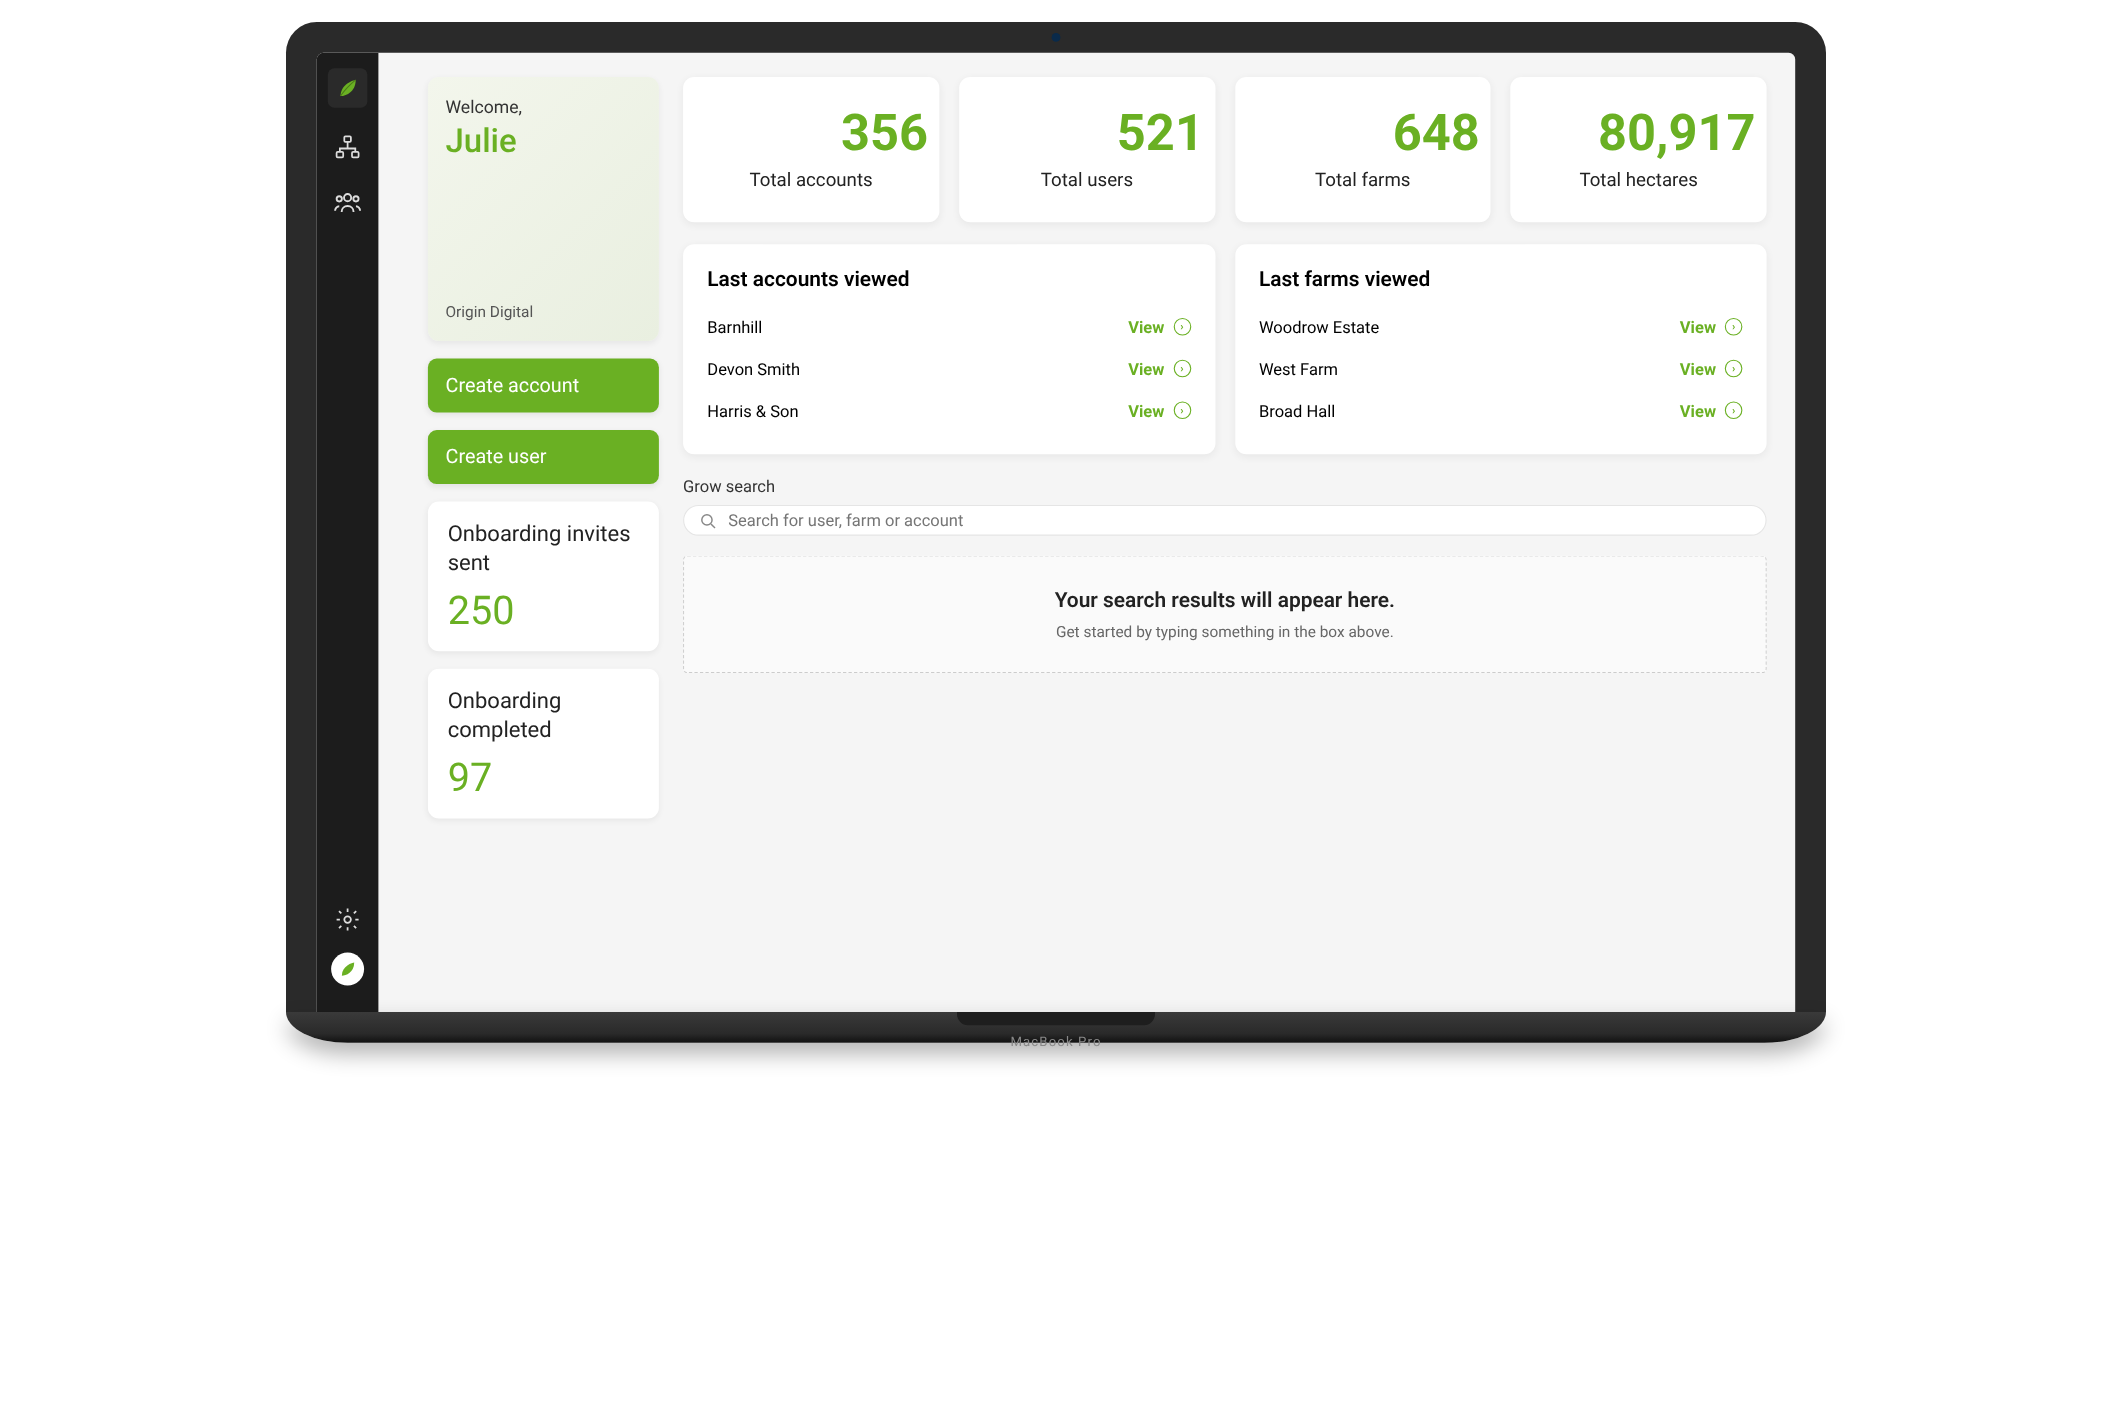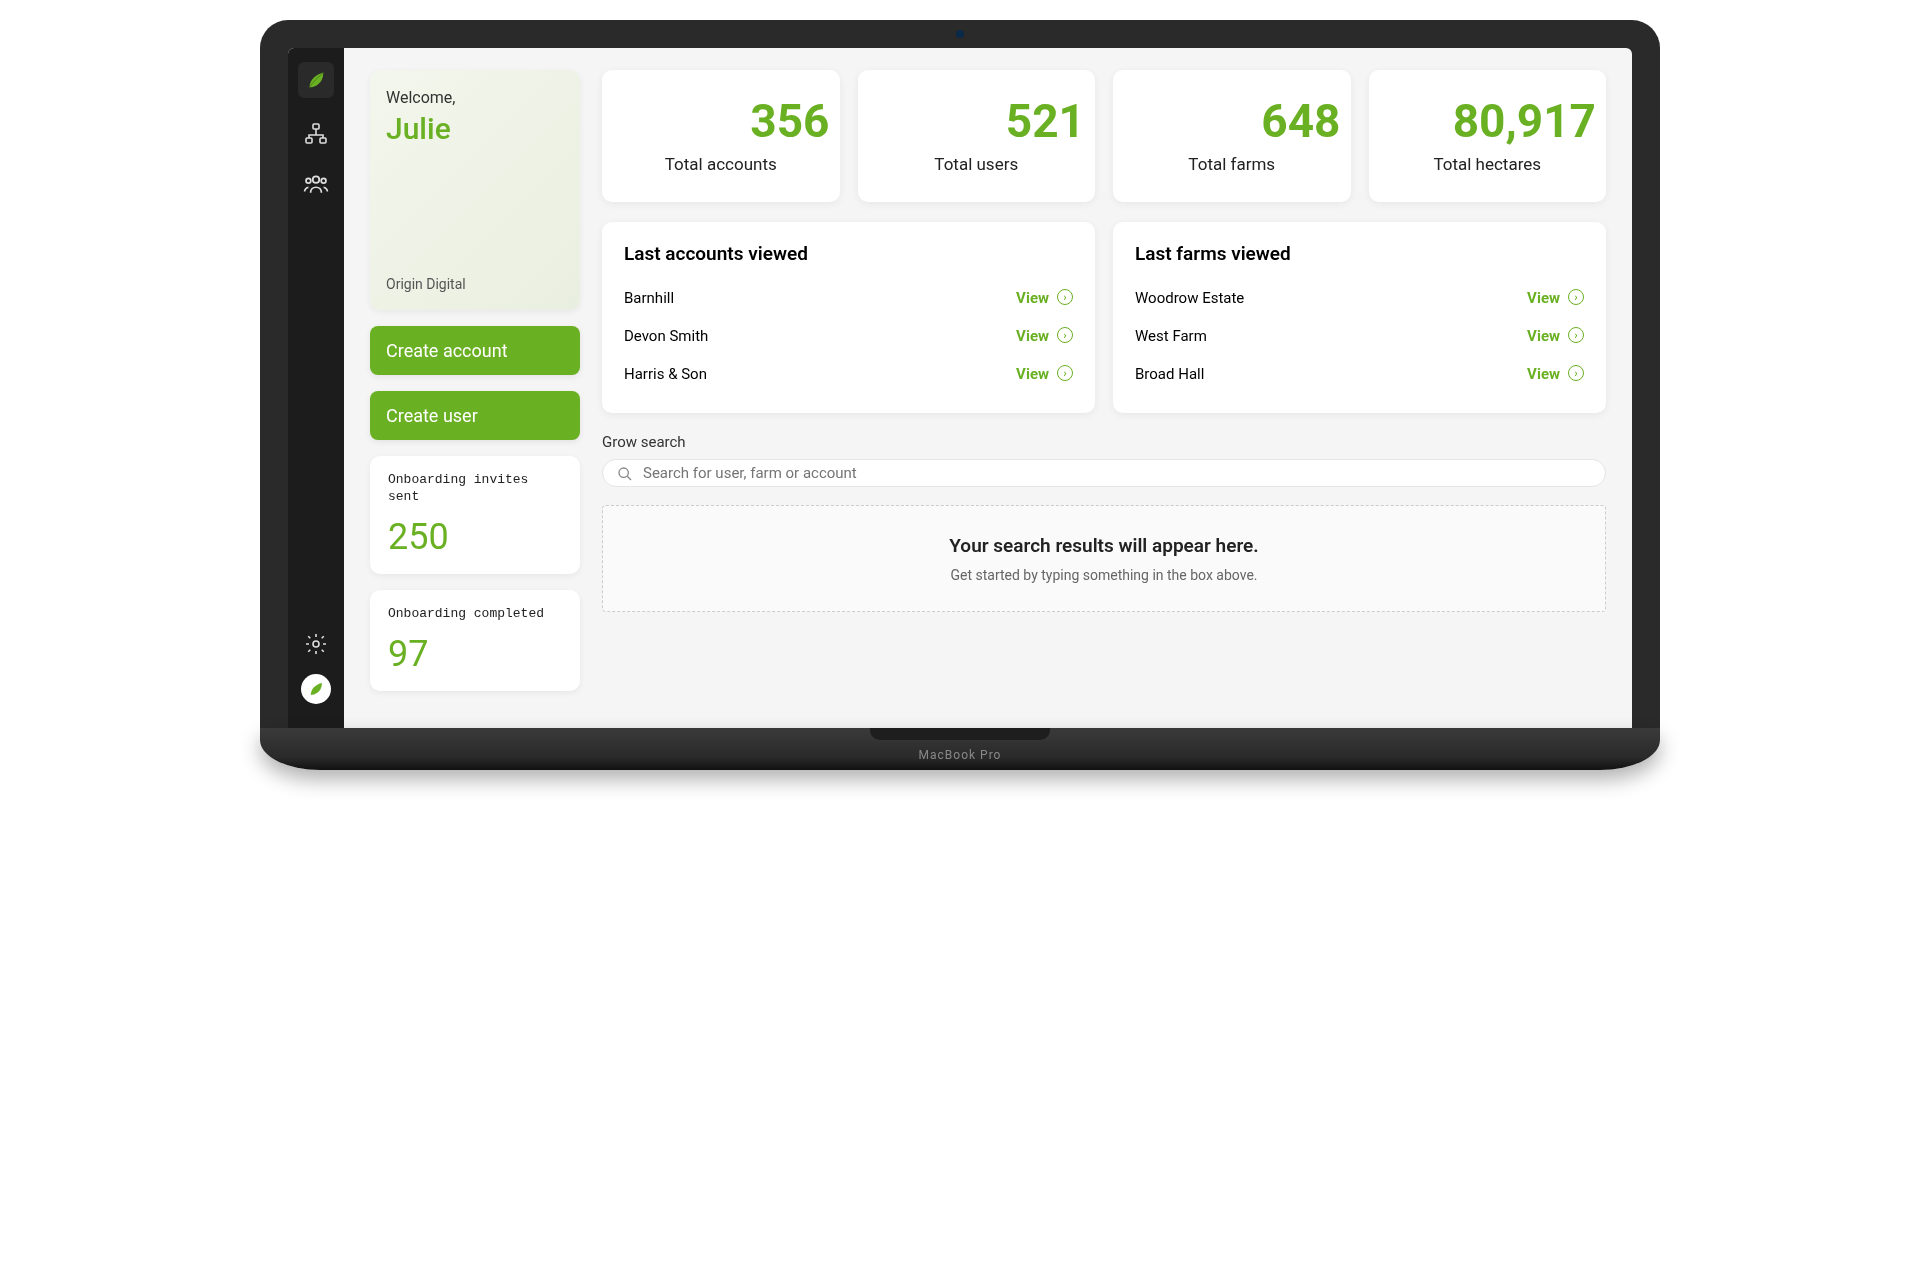--- a/index.html
+++ b/index.html
@@ -32,27 +32,28 @@
     position: relative;
   }
   .camera {
     position: absolute;
     top: 10px; left: 50%; transform: translateX(-50%);
     width: 8px; height: 8px; border-radius: 50%;
     background: #0a2a4a;
   }
   .screen-inner {
     background: var(--bg);
-    height: 680px;
+    height: 872px;
     border-radius: 6px 6px 0 0;
     overflow: hidden;
     display: flex;
+    gap: 19px;
   }
   .laptop-base {
-    height: 42px;
+    height: 28px;
     background: linear-gradient(#3a3a3a,#2a2a2a 70%,#111);
     border-radius: 0 0 60px 60px / 0 0 30px 30px;
     position: relative;
     box-shadow: 0 10px 20px rgba(0,0,0,.3);
   }
   .laptop-base::before {
     content:""; position:absolute; top:0; left:50%; transform:translateX(-50%);
     width:180px; height:12px; background:#1e1e1e; border-radius: 0 0 10px 10px;
   }
   .laptop-label {
@@ -101,21 +102,21 @@
   .btn {
     background: var(--green); color:#fff; border:none; border-radius:8px;
     padding:14px 16px; font-size:18px; text-align:left; cursor:pointer;
     box-shadow: 0 2px 6px rgba(0,0,0,.08);
   }
 
   .stat-small {
     background:var(--card); border-radius:10px; padding:16px 18px;
     box-shadow: 0 2px 6px rgba(0,0,0,.06);
   }
-  .stat-small .label { font-size:13px; color:#222; line-height:1.3; margin-bottom:10px;font-family:Liberation Mono, monospace;}
+  .stat-small .label { font-size:20px; color:#222; line-height:1.3; margin-bottom:10px;}
   .stat-small .value { font-size:36px; font-weight:400; color:var(--green); }
 
   .rightcol { display:flex; flex-direction:column; gap:20px; }
   .stat-row { display:grid; grid-template-columns:repeat(4,1fr); gap:18px; }
   .stat-card {
     background:var(--card); border-radius:10px; padding:24px 10px 28px;
     text-align:center; box-shadow: 0 2px 8px rgba(0,0,0,.06);
   }
   .stat-card .num { font-size:46px; font-weight:700; color:var(--green);text-align:right; }
   .stat-card .cap { font-size:17px; color:#222; margin-top:6px; }

